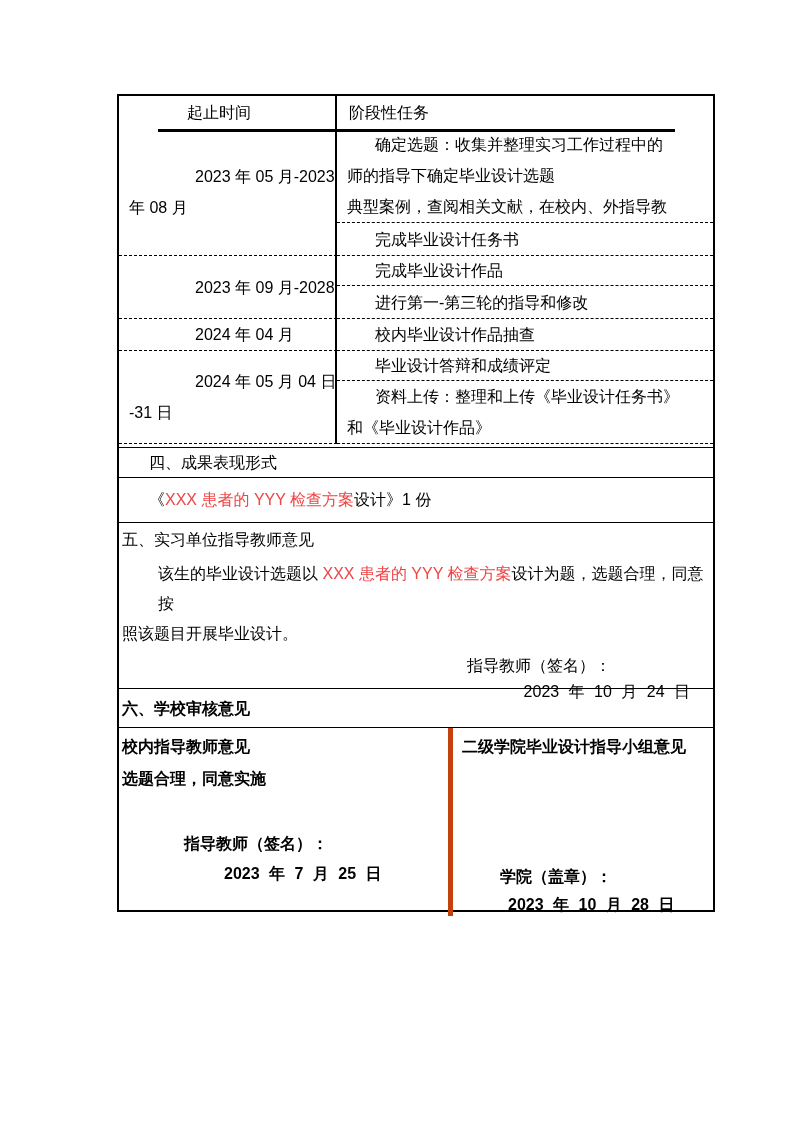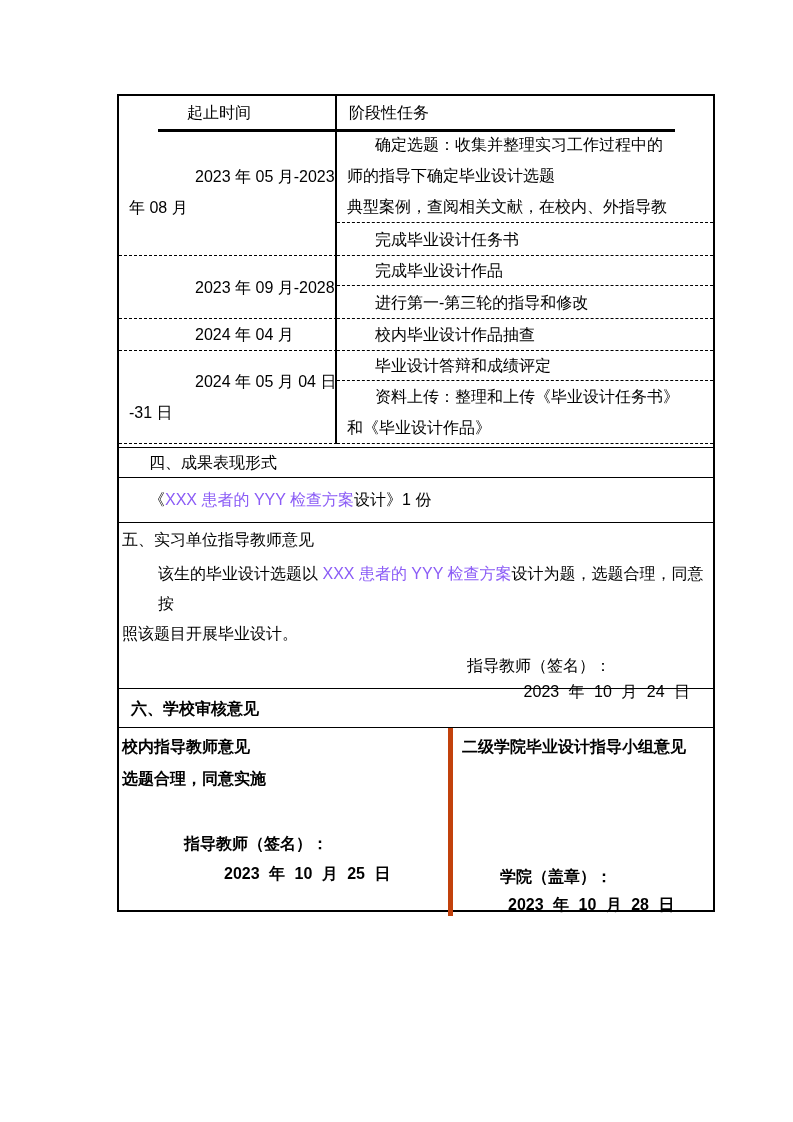--- a/index.html
+++ b/index.html
@@ -25,32 +25,32 @@
   .thickline{position:absolute;top:33px;left:39px;right:38px;height:3px;background:#000;}
   .g-ht{grid-area:1/1/2/2}.g-hk{grid-area:1/2/2/3}
   .g-t1{grid-area:2/1/4/2}.g-k1a{grid-area:2/2/3/3}.g-k1b{grid-area:3/2/4/3}
   .g-t2{grid-area:4/1/6/2}.g-k2a{grid-area:4/2/5/3}.g-k2b{grid-area:5/2/6/3}
   .g-t3{grid-area:6/1/7/2}.g-k3{grid-area:6/2/7/3}
   .g-t4{grid-area:7/1/9/2}.g-k4a{grid-area:7/2/8/3}.g-k4b{grid-area:8/2/9/3}
 
   
   .sec-four-title{height:30px;line-height:30px;padding-left:30px;}
   .sec-four-content{height:45px;display:flex;align-items:center;padding-left:30px;}
-  .red{color:#8b5cf6;}
+  .red{color:#ef4444;}
 
   
   .sec-five{height:160px;}
   .s5-title{margin-top:6px;line-height:22px;padding-left:3px;}
   .s5-l1{margin-top:8px;line-height:30px;padding-left:39px;}
   .s5-l2{line-height:30px;padding-left:3px;}
   .s5-sign{margin-top:6px;line-height:22px;text-align:right;padding-right:102px;}
   .s5-date{margin-top:4px;line-height:22px;text-align:right;padding-right:23px;word-spacing:5px;}
 
   
-  .sec-six-title{height:39px;line-height:39px;padding-left:12px;font-weight:bold;}
+  .sec-six-title{height:39px;line-height:39px;padding-left:3px;font-weight:bold;}
   .six-cols{height:188px;display:flex;font-weight:bold;border-bottom:none;}
   .six-left{width:334px;box-sizing:border-box;border-right:5px solid #c2410c;}
   .six-right{flex:1;}
   .s6-title-l{margin-top:8px;line-height:22px;padding-left:3px;}
   .s6-comment{margin-top:10px;line-height:22px;padding-left:3px;}
   .s6-sign-l{margin-top:43px;line-height:22px;padding-left:65px;}
   .s6-date-l{margin-top:8px;line-height:22px;padding-left:105px;word-spacing:5px;}
   .s6-title-r{margin-top:8px;line-height:22px;padding-left:9px;}
   .s6-sign-r{margin-top:108px;line-height:22px;padding-left:47px;}
   .s6-date-r{margin-top:6px;line-height:22px;padding-left:55px;word-spacing:5px;}
@@ -131,21 +131,21 @@
       <div class="s5-sign">指导教师（签名）：</div>
       <div class="s5-date">2023 年 10 月 24 日</div>
     </div>
 
     <div class="sec sec-six-title">六、学校审核意见</div>
     <div class="sec six-cols last">
       <div class="six-left">
         <div class="s6-title-l">校内指导教师意见</div>
         <div class="s6-comment">选题合理，同意实施</div>
         <div class="s6-sign-l">指导教师（签名）：</div>
-        <div class="s6-date-l">2023 年 10 月 25 日</div>
+        <div class="s6-date-l">2023 年 7 月 25 日</div>
       </div>
       <div class="six-right">
         <div class="s6-title-r">二级学院毕业设计指导小组意见</div>
         <div class="s6-sign-r">学院（盖章）：</div>
         <div class="s6-date-r">2023 年 10 月 28 日</div>
       </div>
     </div>
 
   </div>
 </div>

